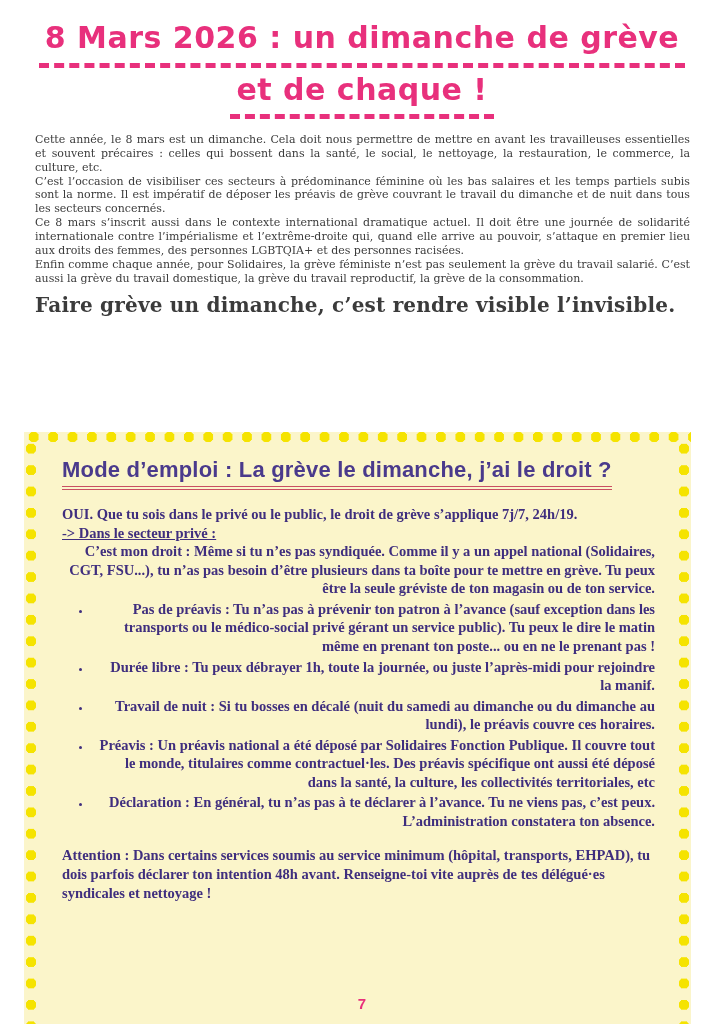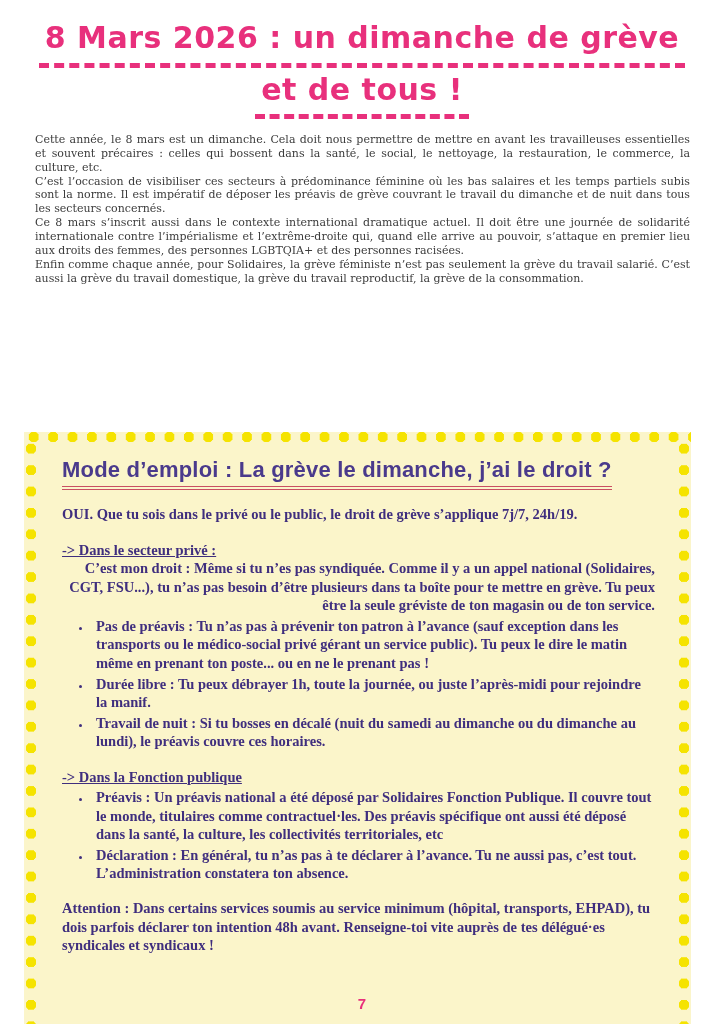--- a/index.html
+++ b/index.html
@@ -91,31 +91,31 @@
     font-size:22px;
     font-weight:bold;
     color:var(--heading-purple);
     display:inline-block;
     border-bottom:4px double var(--underline-red);
     padding-bottom:2px;
     letter-spacing:0.2px;
   }
   .box-intro{margin-top:15px;}
   .subhead{
-    margin-top:17px;
     text-decoration:underline;
   }
   .box-para{margin-top:0;text-align:right;}
   .info-box ul{
     margin:2px 0 0 0;
     padding-left:30px;
   }
   .info-box li{
     padding-left:4px;
     margin-bottom:2px;
+    text-align:right;
   }
   .info-box li::marker{font-size:11px;}
   .warning{margin-top:16px;}
   
   .page-number{
     position:absolute;
     left:0;right:0;bottom:12px;
     text-align:center;
     color:var(--pink);
     font-family:"Liberation Sans", sans-serif;
@@ -123,55 +123,55 @@
     font-size:15px;
   }
 </style>
 </head>
 <body>
 
 <div class="page">
 
   <h1 class="title">
     <span class="title-line">8 Mars 2026 : un dimanche de grève</span><br>
-    <span class="title-line">et de tous !</span>
+    <span class="title-line">et de chaque !</span>
   </h1>
 
   <div class="intro">
     <p>Cette année, le 8 mars est un dimanche. Cela doit nous permettre de mettre en avant les travailleuses essentielles et souvent précaires : celles qui bossent dans la santé, le social, le nettoyage, la restauration, le commerce, la culture, etc.</p>
     <p>C’est l’occasion de visibiliser ces secteurs à prédominance féminine où les bas salaires et les temps partiels subis sont la norme. Il est impératif de déposer les préavis de grève couvrant le travail du dimanche et de nuit dans tous les secteurs concernés.</p>
     <p>Ce 8 mars s’inscrit aussi dans le contexte international dramatique actuel. Il doit être une journée de solidarité internationale contre l’impérialisme et l’extrême-droite qui, quand elle arrive au pouvoir, s’attaque en premier lieu aux droits des femmes, des personnes LGBTQIA+ et des personnes racisées.</p>
     <p>Enfin comme chaque année, pour Solidaires, la grève féministe n’est pas seulement la grève du travail salarié. C’est aussi la grève du travail domestique, la grève du travail reproductif, la grève de la consommation.</p>
   </div>
 
+  <p class="emphasis">Faire grève un dimanche, c’est rendre visible l’invisible.</p>
 
   <div class="info-box">
     <div class="dots dots-h dots-top"></div>
     <div class="dots dots-h dots-bottom"></div>
     <div class="dots dots-v dots-left"></div>
     <div class="dots dots-v dots-right"></div>
 
     <div class="box-content">
       <h2 class="box-heading">Mode d’emploi : La grève le dimanche, j’ai le droit ?</h2>
 
       <p class="box-intro">OUI. Que tu sois dans le privé ou le public, le droit de grève s’applique 7j/7, 24h/19.</p>
 
       <p class="subhead">-&gt; Dans le secteur privé :</p>
       <p class="box-para">C’est mon droit : Même si tu n’es pas syndiquée. Comme il y a un appel national (Solidaires, CGT, FSU...), tu n’as pas besoin d’être plusieurs dans ta boîte pour te mettre en grève. Tu peux être la seule gréviste de ton magasin ou de ton service.</p>
       <ul>
         <li>Pas de préavis : Tu n’as pas à prévenir ton patron à l’avance (sauf exception dans les transports ou le médico-social privé gérant un service public). Tu peux le dire le matin même en prenant ton poste... ou en ne le prenant pas !</li>
         <li>Durée libre : Tu peux débrayer 1h, toute la journée, ou juste l’après-midi pour rejoindre la manif.</li>
         <li>Travail de nuit : Si tu bosses en décalé (nuit du samedi au dimanche ou du dimanche au lundi), le préavis couvre ces horaires.</li>
       </ul>
 
-      <p class="subhead">-&gt; Dans la Fonction publique</p>
       <ul>
         <li>Préavis : Un préavis national a été déposé par Solidaires Fonction Publique. Il couvre tout le monde, titulaires comme contractuel·les. Des préavis spécifique ont aussi été déposé dans la santé, la culture, les collectivités territoriales, etc</li>
-        <li>Déclaration : En général, tu n’as pas à te déclarer à l’avance. Tu ne aussi pas, c’est tout. L’administration constatera ton absence.</li>
+        <li>Déclaration : En général, tu n’as pas à te déclarer à l’avance. Tu ne viens pas, c’est peux. L’administration constatera ton absence.</li>
       </ul>
 
-      <p class="warning">Attention : Dans certains services soumis au service minimum (hôpital, transports, EHPAD), tu dois parfois déclarer ton intention 48h avant. Renseigne-toi vite auprès de tes délégué·es syndicales et syndicaux !</p>
+      <p class="warning">Attention : Dans certains services soumis au service minimum (hôpital, transports, EHPAD), tu dois parfois déclarer ton intention 48h avant. Renseigne-toi vite auprès de tes délégué·es syndicales et nettoyage !</p>
     </div>
   </div>
 
   <div class="page-number">7</div>
 
 </div>
 
 </body></html>

